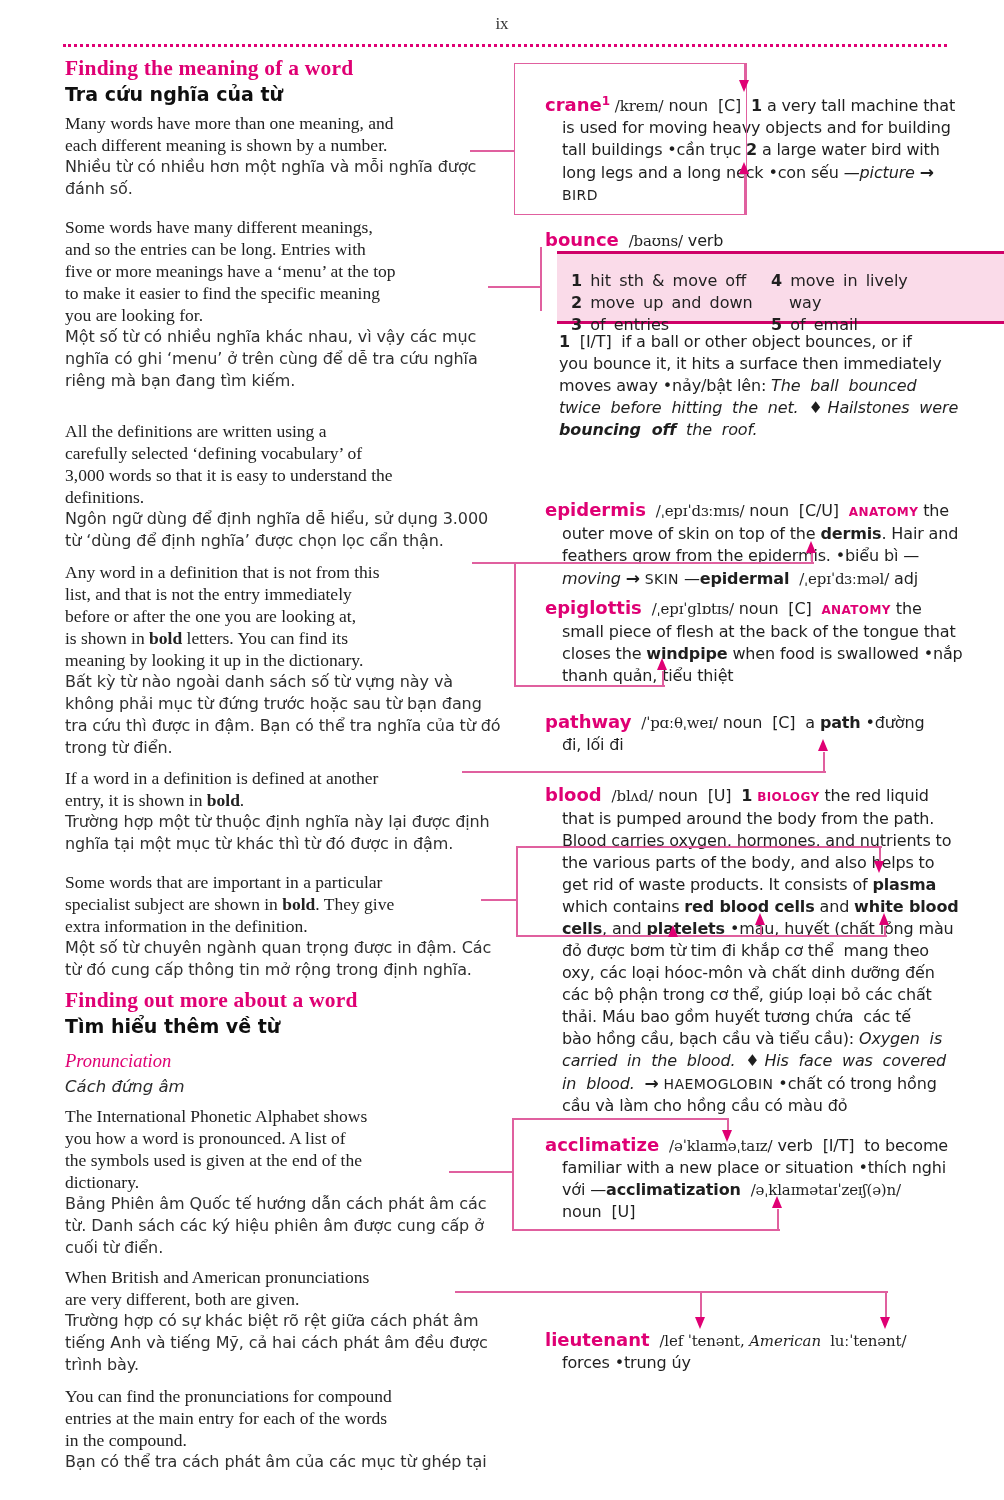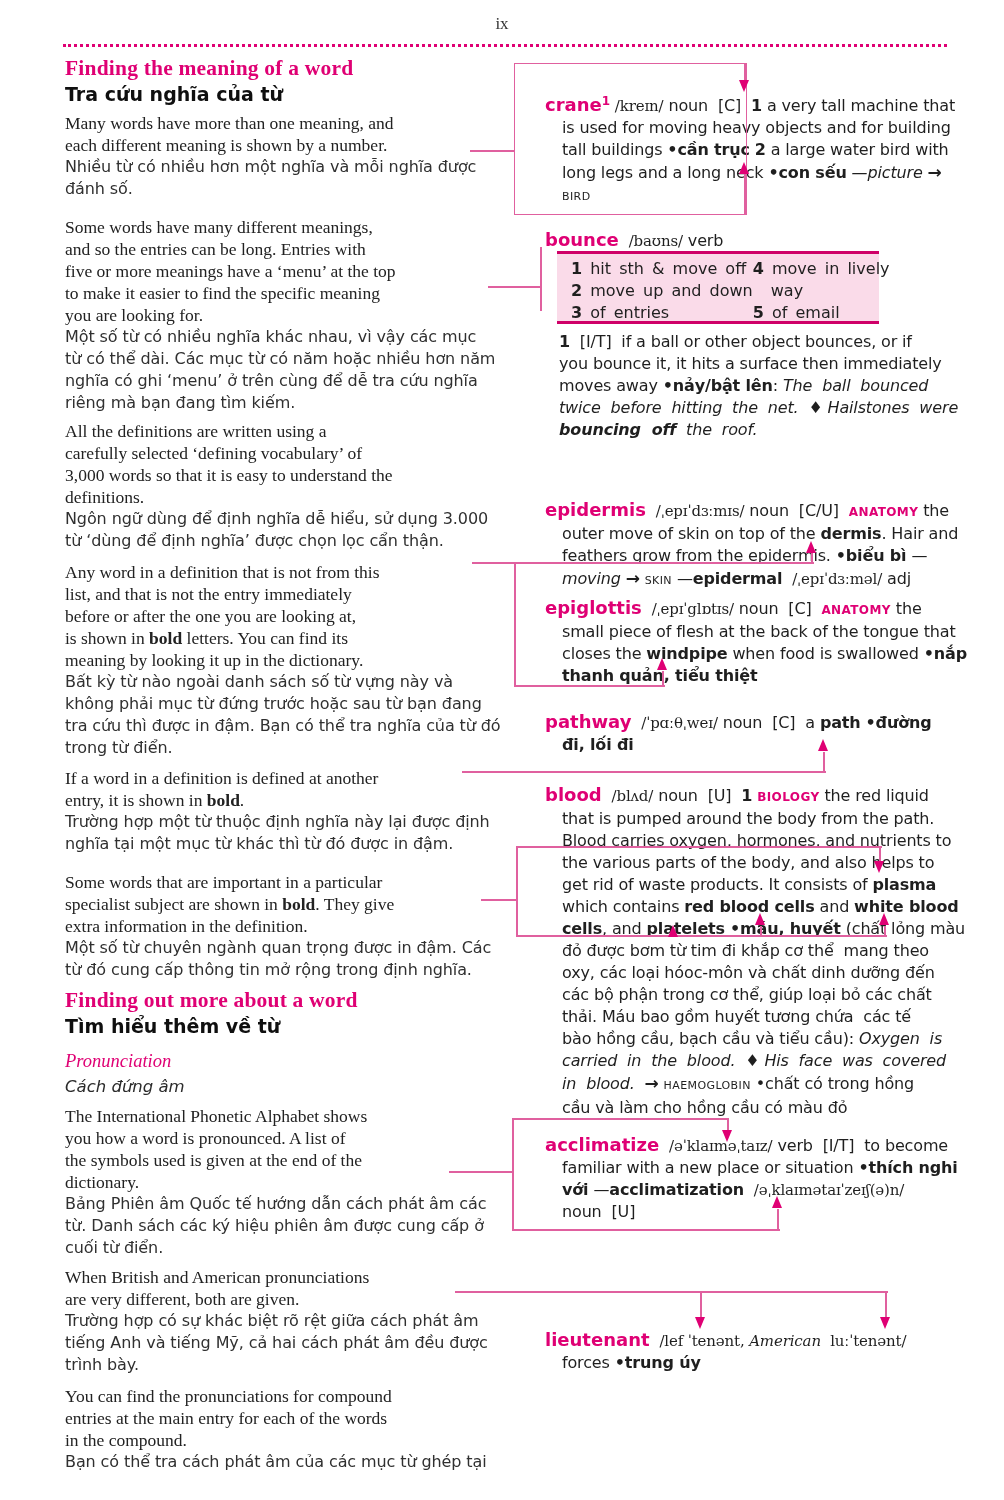--- a/index.html
+++ b/index.html
@@ -33,29 +33,29 @@
   .entry>div{white-space:pre;}
   .hang>div.cont{margin-left:17px;}
   .r-hw{color:var(--accent);font-weight:bold;font-size:18px;letter-spacing:0;text-align:center;}
   .r-sup{color:var(--accent);font-weight:bold;font-size:12px;vertical-align:6px;}
   .r-pron{font-family:"DejaVu Serif",serif;font-size:15px;}
   .r-pi{font-family:"DejaVu Serif",serif;font-size:15px;font-style:italic;}
   .r-num{font-weight:bold;}
   .r-b{font-weight:bold;}
   .r-i{font-style:italic;}
   .r-bi{font-weight:bold;font-style:italic;}
-  .r-vn{font-weight:bold;}
+  .r-vn{font-weight:normal;}
   .r-lab{color:var(--accent);font-weight:bold;font-size:12px;letter-spacing:.4px;}
-  .r-sc{font-size:11px;letter-spacing:.4px;}
+  .r-sc{font-size:14px;letter-spacing:.4px;}
   .r-arr{font-weight:bold;font-size:17px;}
   .r-mi{margin-left:18px;}
   
-  .menubox{position:absolute;left:557px;top:251px;width:322px;height:73px;box-sizing:border-box;
+  .menubox{position:absolute;left:557px;top:251px;width:448px;height:73px;box-sizing:border-box;
            background:var(--menu-fill);border-top:3px solid var(--menu-border);
-           border-bottom:3px solid var(--menu-border);display:flex;padding-top:4px;}
+           border-bottom:3px solid var(--menu-border);display:flex;padding-top:16px;}
   .mcol{font-size:16px;line-height:22px;}
   .mcol div{white-space:pre;word-spacing:3px;}
   .mcol.c1{width:200px;padding-left:14px;}
   
   .ln{position:absolute;background:var(--line);}
   .h{height:2px;}
   .v{width:2px;}
   .box{position:absolute;border:1.5px solid var(--line);}
   .tri{position:absolute;width:0;height:0;border-left:5.5px solid transparent;
        border-right:5.5px solid transparent;}
@@ -73,21 +73,21 @@
   <h1 class="h1" style="top:56px">Finding the meaning of a word</h1>
   <div class="h1vn" style="top:83px">Tra cứu nghĩa của từ</div>
 
   <div class="para" style="top:112px">
     <div class="en"><div><span class="r-t">Many words have more than one meaning, and</span></div><div class="cont"><span class="r-t">each different meaning is shown by a number.</span></div></div>
     <div class="vi"><div><span class="r-t">Nhiều từ có nhiều hơn một nghĩa và mỗi nghĩa được</span></div><div class="cont"><span class="r-t">đánh số.</span></div></div>
   </div>
 
   <div class="para" style="top:216px">
     <div class="en"><div><span class="r-t">Some words have many different meanings,</span></div><div class="cont"><span class="r-t">and so the entries can be long. Entries with</span></div><div class="cont"><span class="r-t">five or more meanings have a ‘menu’ at the top</span></div><div class="cont"><span class="r-t">to make it easier to find the specific meaning</span></div><div class="cont"><span class="r-t">you are looking for.</span></div></div>
-    <div class="vi"><div><span class="r-t">Một số từ có nhiều nghĩa khác nhau, vì vậy các mục</span></div><div class="cont"><span class="r-t">từ có thể dài. Các mục từ có năm hoặc nhiều hơn năm</span></div><div class="cont"><span class="r-t">nghĩa có ghi ‘menu’ ở trên cùng để dễ tra cứu nghĩa</span></div><div class="cont"><span class="r-t">riêng mà bạn đang tìm kiếm.</span></div></div>
+    <div class="vi"><div><span class="r-t">Một số từ có nhiều nghĩa khác nhau, vì vậy các mục</span></div><div class="cont"><span class="r-t">nghĩa có ghi ‘menu’ ở trên cùng để dễ tra cứu nghĩa</span></div><div class="cont"><span class="r-t">riêng mà bạn đang tìm kiếm.</span></div></div>
   </div>
 
   <div class="para" style="top:420px">
     <div class="en"><div><span class="r-t">All the definitions are written using a</span></div><div class="cont"><span class="r-t">carefully selected ‘defining vocabulary’ of</span></div><div class="cont"><span class="r-t">3,000 words so that it is easy to understand the</span></div><div class="cont"><span class="r-t">definitions.</span></div></div>
     <div class="vi"><div><span class="r-t">Ngôn ngữ dùng để định nghĩa dễ hiểu, sử dụng 3.000</span></div><div class="cont"><span class="r-t">từ ‘dùng để định nghĩa’ được chọn lọc cẩn thận.</span></div></div>
   </div>
 
   <div class="para" style="top:561px">
     <div class="en"><div><span class="r-t">Any word in a definition that is not from this</span></div><div class="cont"><span class="r-t">list, and that is not the entry immediately</span></div><div class="cont"><span class="r-t">before or after the one you are looking at,</span></div><div class="cont"><span class="r-t">is shown in </span><span class="r-b">bold</span><span class="r-t"> letters. You can find its</span></div><div class="cont"><span class="r-t">meaning by looking it up in the dictionary.</span></div></div>
     <div class="vi"><div><span class="r-t">Bất kỳ từ nào ngoài danh sách số từ vựng này và</span></div><div class="cont"><span class="r-t">không phải mục từ đứng trước hoặc sau từ bạn đang</span></div><div class="cont"><span class="r-t">tra cứu thì được in đậm. Bạn có thể tra nghĩa của từ đó</span></div><div class="cont"><span class="r-t">trong từ điển.</span></div></div>

